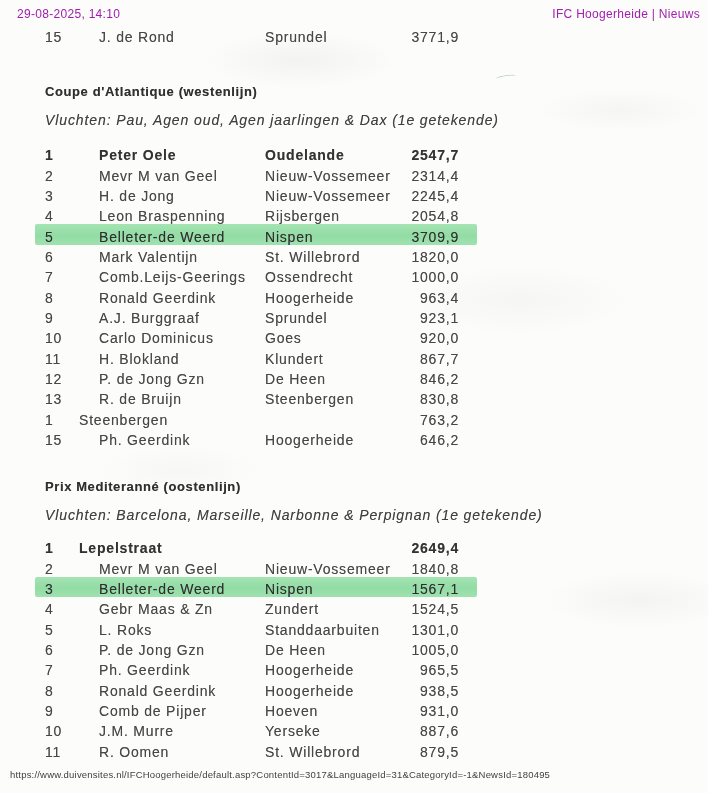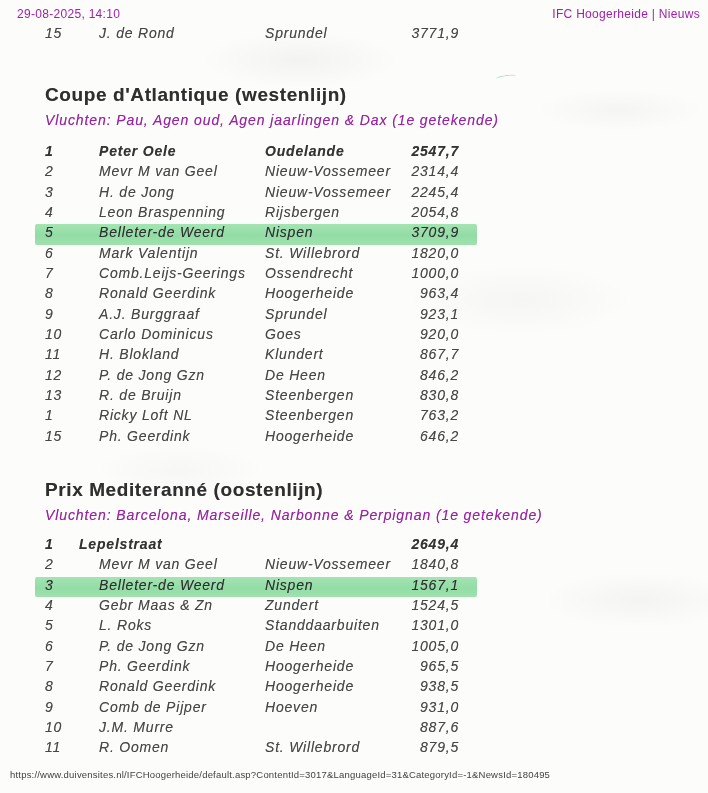--- a/index.html
+++ b/index.html
@@ -22,32 +22,32 @@
     position:absolute;left:496px;top:75px;width:20px;height:4px;
     border-top:1.5px solid rgba(90,165,150,0.45);
     transform:rotate(-8deg);border-radius:50%;
   }
   .hdr{position:absolute;top:7px;font-size:12px;color:#a21caf;letter-spacing:0.3px;}
   .hdr-left{left:17px;}
   .hdr-right{right:8px;}
   .doc-text{color:#474747;text-shadow:0 0 0.4px rgba(90,90,90,0.55);}
   .sec-title{
     position:absolute;left:45px;
-    font-size:19px;font-weight:bold;letter-spacing:0.6px;
+    font-size:13px;font-weight:bold;letter-spacing:0.6px;
     color:#2f2f2f;text-shadow:0 0 0.4px rgba(60,60,60,0.5);
   }
   .sec-sub{
     position:absolute;left:45px;
     font-size:14px;font-style:italic;letter-spacing:0.9px;
-    color:#a21caf;text-shadow:0 0 0.4px rgba(70,70,70,0.5);
+    color:#404040;text-shadow:0 0 0.4px rgba(70,70,70,0.5);
   }
   .tbl{position:absolute;left:35px;width:442px;}
   .row{
-    height:20.35px;display:flex;align-items:flex-start;
-    font-size:14px;letter-spacing:0.8px;border-radius:2px;font-style:italic;
+    height:20.35px;display:flex;align-items:flex-end;
+    font-size:14px;letter-spacing:0.8px;border-radius:2px;
   }
   .row.bold{font-weight:bold;color:#333;}
   .row.hl{background:linear-gradient(180deg,#a4e4b3 0%,#93dca5 55%,#9fe2af 100%);color:#2e2e2e;}
   .c-rank{margin-left:10px;width:34px;flex:none;}
   .c-name{width:166px;flex:none;margin-left:20px;}
   .c-place{width:143px;flex:none;}
   .c-points{flex:1;text-align:right;padding-right:18px;}
   .stray{top:25px;}
   .footer-url{
     position:absolute;left:10px;top:769px;
@@ -149,21 +149,20 @@
       <span class="c-points">846,2</span>
     </div>
     <div class="row">
       <span class="c-rank">13</span>
       <span class="c-name">R. de Bruijn</span>
       <span class="c-place">Steenbergen</span>
       <span class="c-points">830,8</span>
     </div>
     <div class="row">
       <span class="c-rank">1</span>
-      <span class="c-name">Ricky Loft NL</span>
       <span class="c-place">Steenbergen</span>
       <span class="c-points">763,2</span>
     </div>
     <div class="row">
       <span class="c-rank">15</span>
       <span class="c-name">Ph. Geerdink</span>
       <span class="c-place">Hoogerheide</span>
       <span class="c-points">646,2</span>
     </div>
   </div>
@@ -221,20 +220,21 @@
     </div>
     <div class="row">
       <span class="c-rank">9</span>
       <span class="c-name">Comb de Pijper</span>
       <span class="c-place">Hoeven</span>
       <span class="c-points">931,0</span>
     </div>
     <div class="row">
       <span class="c-rank">10</span>
       <span class="c-name">J.M. Murre</span>
+      <span class="c-place">Yerseke</span>
       <span class="c-points">887,6</span>
     </div>
     <div class="row">
       <span class="c-rank">11</span>
       <span class="c-name">R. Oomen</span>
       <span class="c-place">St. Willebrord</span>
       <span class="c-points">879,5</span>
     </div>
   </div>
 

